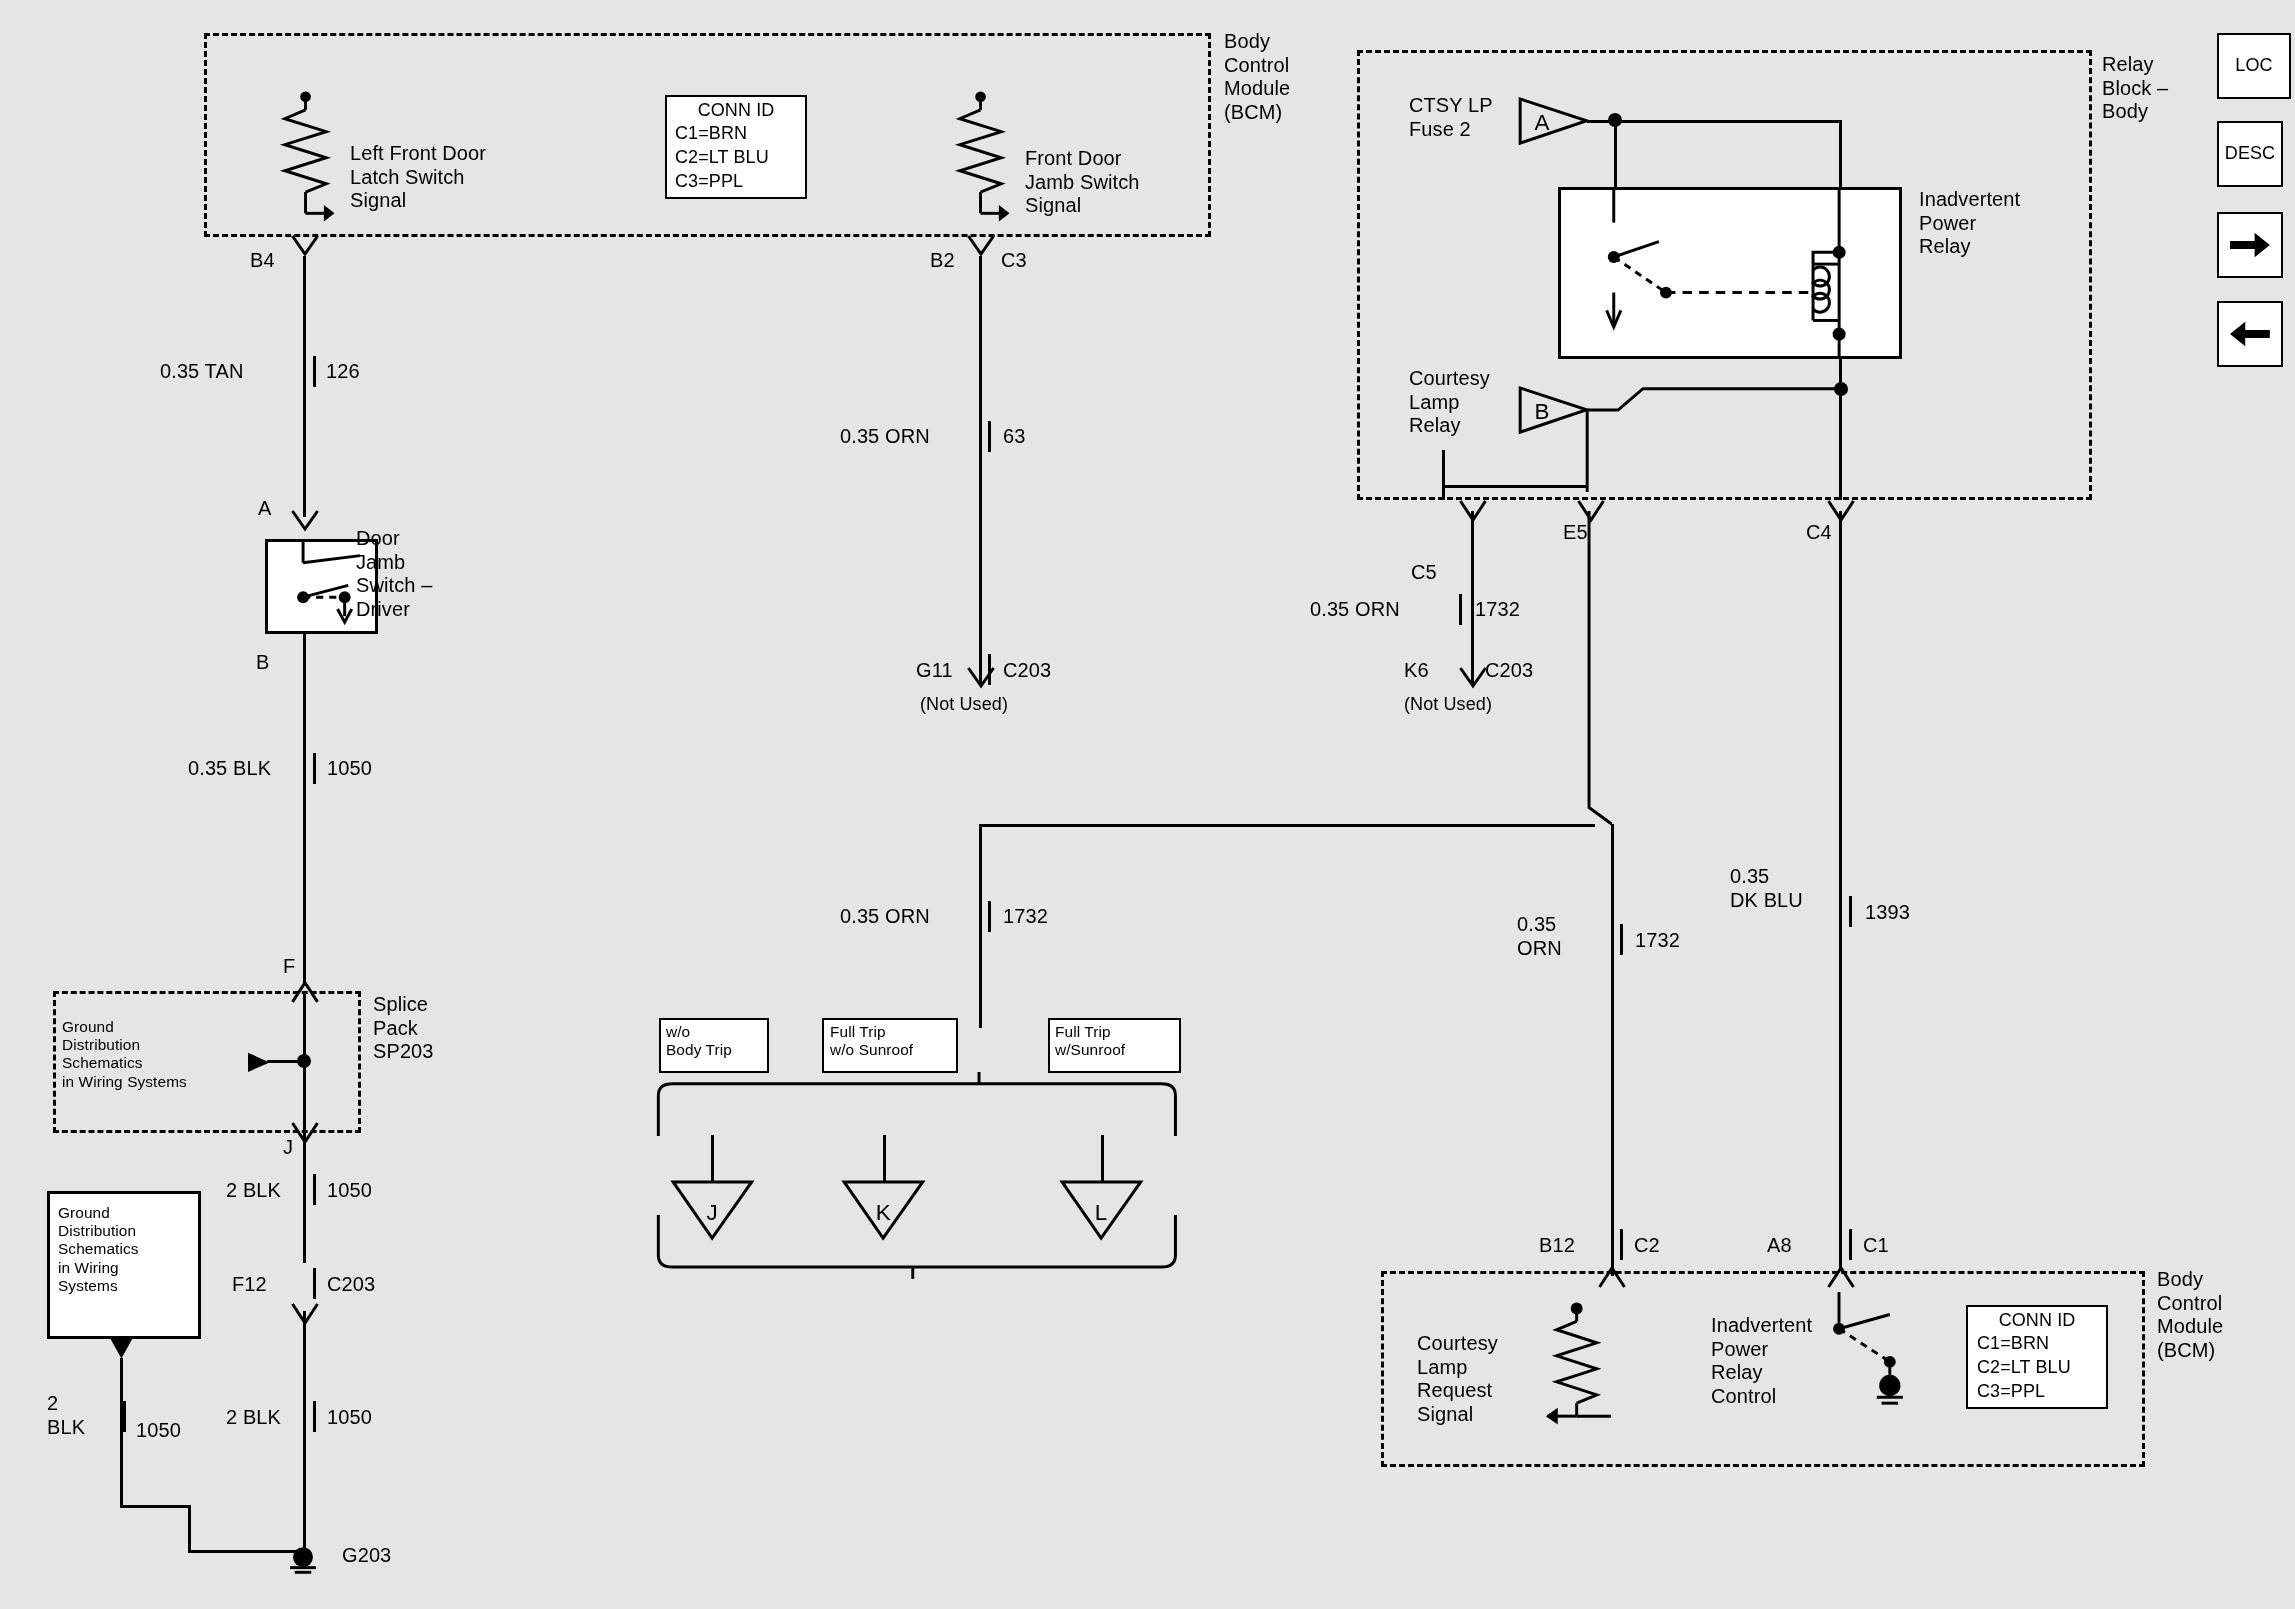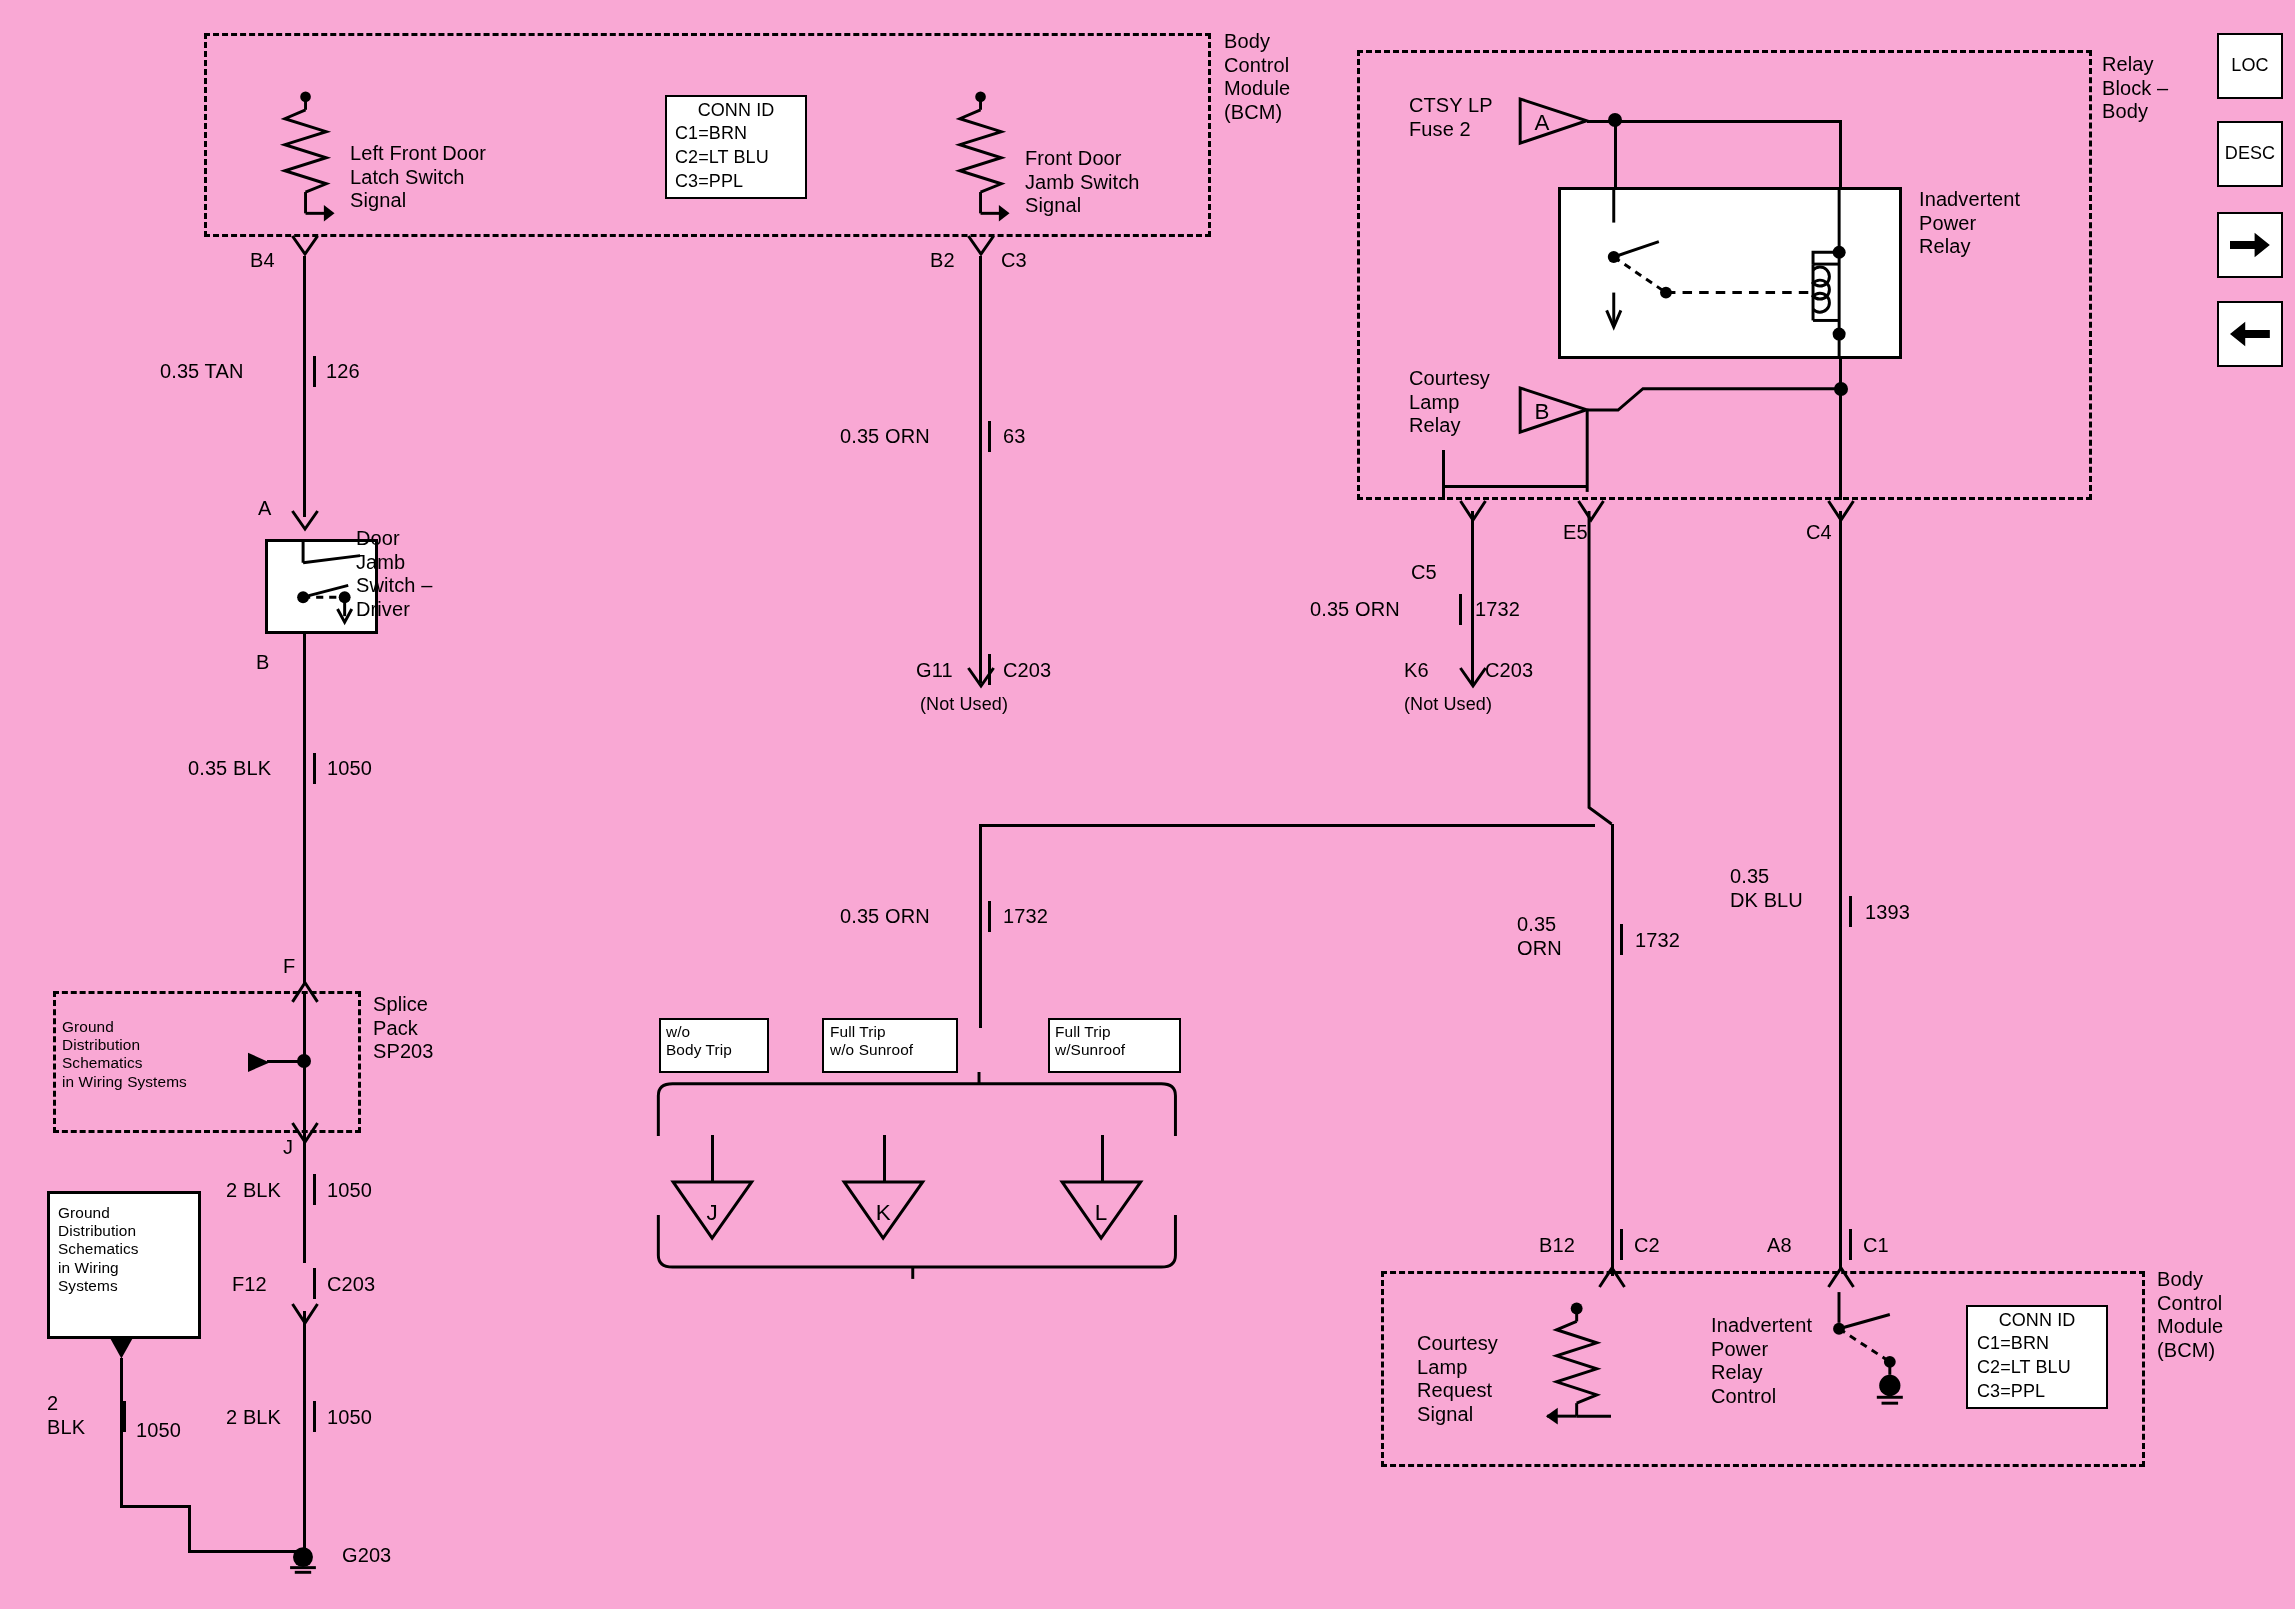--- a/index.html
+++ b/index.html
@@ -1,20 +1,20 @@
 <!DOCTYPE html>
 <html style="font-size:9.5px"><head>
 <meta charset="utf-8">
 <style>
   html,body{margin:0;padding:0;background:#ffffff;}
   body{font-family:"Liberation Sans", sans-serif;color:#000;}
   #sheet{
     position:relative;
     width:2295px;height:1610px;
-    background:#f9a8d4;
+    background:#e5e5e5;
     overflow:hidden;
   }
   .lbl{position:absolute;font-size:20px;line-height:1.18;white-space:pre;letter-spacing:0.1px;}
   .lbl.sm{font-size:18px;}
   .lbl.xs{font-size:15.4px;}
   .lbl.c{text-align:center;}
   .ln{position:absolute;background:#000;}
   .h{height:3px;}
   .v{width:3px;}
   .dashbox{position:absolute;border:3px dashed #000;box-sizing:border-box;}
@@ -379,21 +379,21 @@
     <path d="M86,178 L130,178" stroke="#000" stroke-width="5"></path>
     <path d="M94,188 L122,188" stroke="#000" stroke-width="5"></path>
   </svg>
 
   <div class="thinbox" style="left:1966px;top:1305px;width:142px;height:104px;"></div>
   <div class="lbl sm c" style="left:1966px;top:1310px;width:142px;">CONN ID</div>
   <div class="lbl sm" style="left:1977px;top:1333px;">C1=BRN</div>
   <div class="lbl sm" style="left:1977px;top:1357px;">C2=LT BLU</div>
   <div class="lbl sm" style="left:1977px;top:1381px;">C3=PPL</div>
 
-  <div class="navbtn" style="left:2217px;top:33px;width:66px;height:66px;">
+  <div class="navbtn" style="left:2217px;top:33px;width:74px;height:66px;">
     <span class="lbl" style="position:static;font-size:18px;">LOC</span>
   </div>
   <div class="navbtn" style="left:2217px;top:121px;width:66px;height:66px;">
     <span class="lbl" style="position:static;font-size:18px;">DESC</span>
   </div>
   <div class="navbtn" style="left:2217px;top:212px;width:66px;height:66px;">
     <svg style="position:static;width:41px;height:30px;" viewBox="0 0 70 50" width="41" height="30">
       <path d="M0,18 L42,18 L42,4 L68,25 L42,46 L42,32 L0,32 Z" fill="#000"></path>
     </svg>
   </div>

